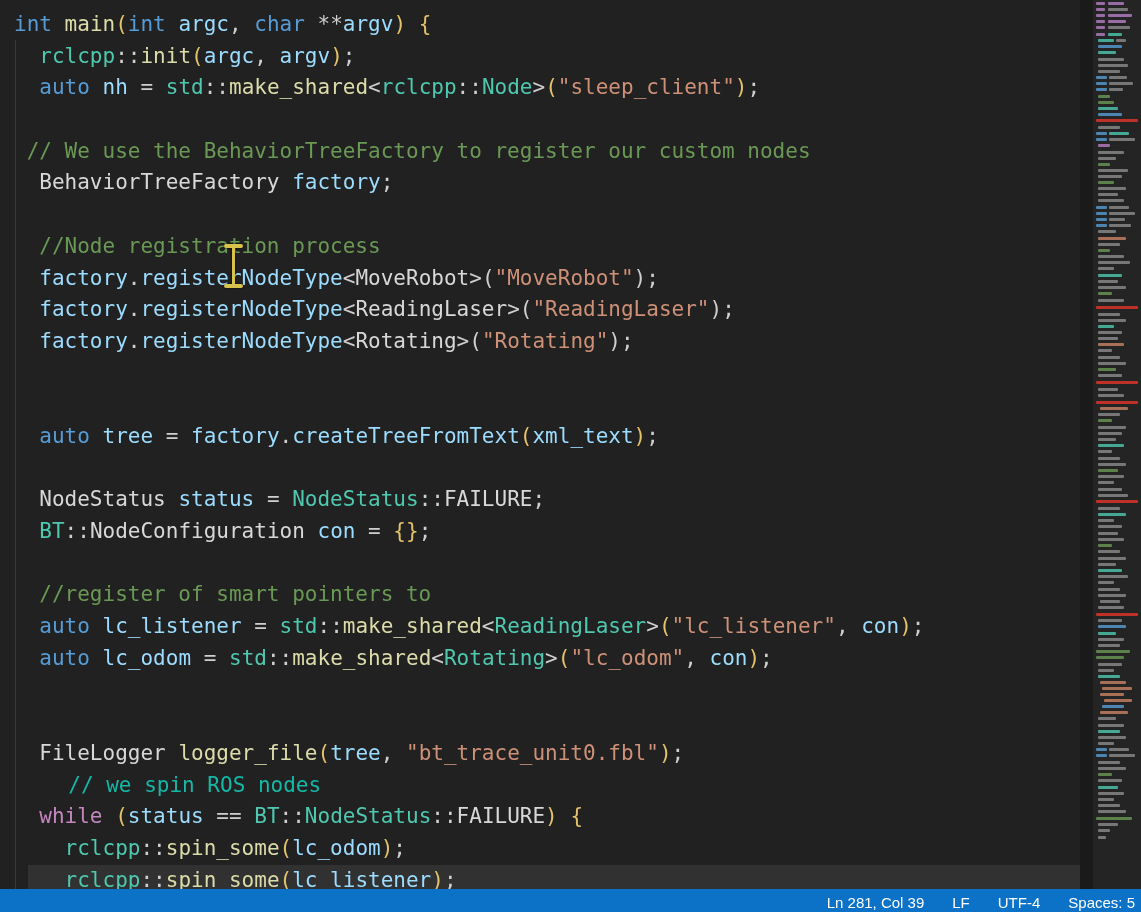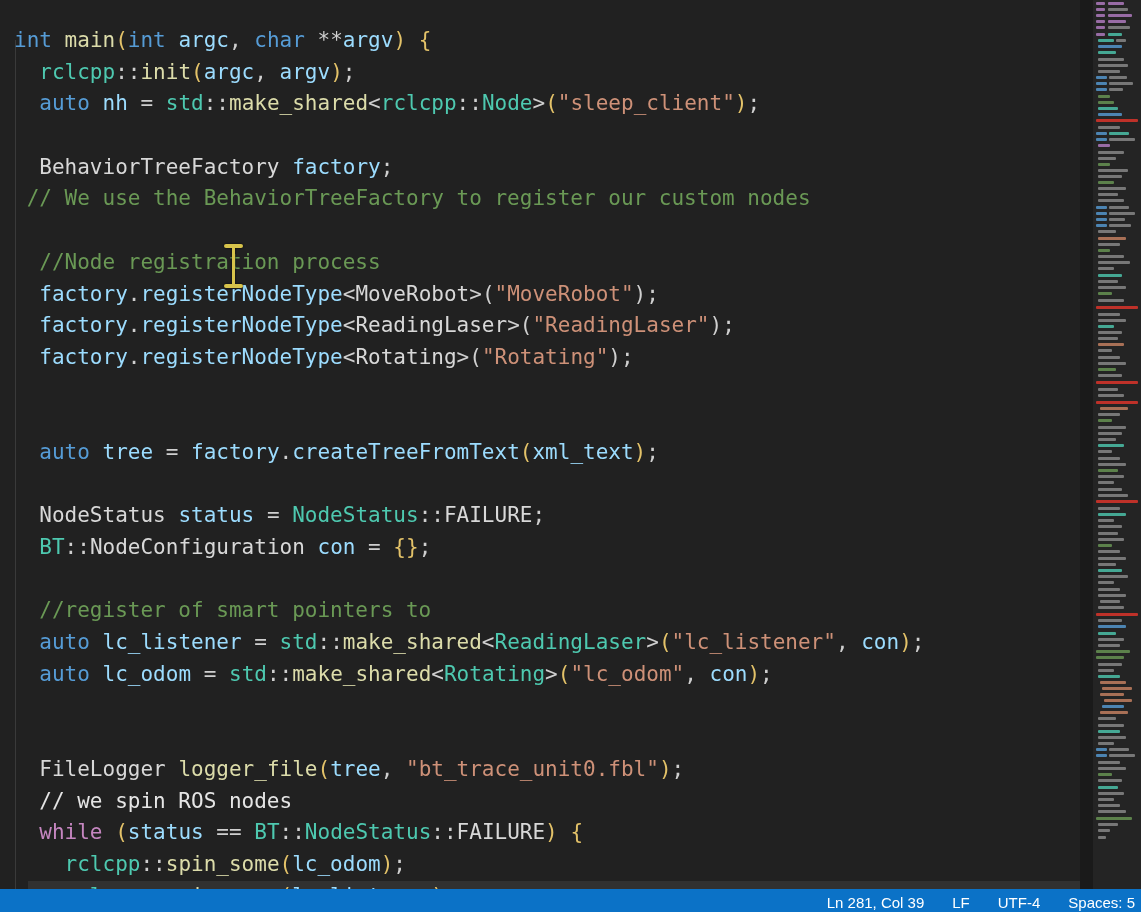--- a/index.html
+++ b/index.html
@@ -3,21 +3,21 @@
 <meta charset="utf-8">
 <style>
   html,body { margin:0; padding:0; background:#000; }
   .screen {
     position:relative; width:1141px; height:912px;
     background:#212121; overflow:hidden;
     font-family:"DejaVu Sans Mono","Liberation Mono",monospace;
   }
   .code-area {
     position:absolute; left:0; top:0; width:1080px; height:889px;
-    padding-top:25px; box-sizing:border-box; overflow:hidden;
+    padding-top:9px; box-sizing:border-box; overflow:hidden;
   }
   .indent-guide {
     position:absolute; left:15px; top:40px; width:1px; height:849px;
     background:#3a3a3a; z-index:0;
   }
   .code-line {
     position:relative; z-index:1;
     height:31.7px; line-height:31.7px; white-space:pre;
     padding-left:14px; font-size:21px; color:#d4d4d4;
   }
@@ -55,41 +55,41 @@
 
 <div class="screen">
 
   <div class="code-area">
     <div class="indent-guide"></div>
 
   <div class="code-line"><span style="color: rgb(86, 156, 214);">int</span><span style="color: rgb(207, 207, 207);"> </span><span style="color: rgb(220, 220, 170);">main</span><span style="color: rgb(227, 194, 105);">(</span><span style="color: rgb(86, 156, 214);">int</span><span style="color: rgb(207, 207, 207);"> </span><span style="color: rgb(156, 220, 254);">argc</span><span style="color: rgb(207, 207, 207);">, </span><span style="color: rgb(86, 156, 214);">char</span><span style="color: rgb(207, 207, 207);"> </span><span style="color: rgb(207, 207, 207);">**</span><span style="color: rgb(156, 220, 254);">argv</span><span style="color: rgb(227, 194, 105);">)</span><span style="color: rgb(207, 207, 207);"> </span><span style="color: rgb(227, 194, 105);">{</span></div>
       <div class="code-line"><span style="color: rgb(207, 207, 207);">  </span><span style="color: rgb(78, 201, 176);">rclcpp</span><span style="color: rgb(207, 207, 207);">::</span><span style="color: rgb(220, 220, 170);">init</span><span style="color: rgb(227, 194, 105);">(</span><span style="color: rgb(156, 220, 254);">argc</span><span style="color: rgb(207, 207, 207);">, </span><span style="color: rgb(156, 220, 254);">argv</span><span style="color: rgb(227, 194, 105);">)</span><span style="color: rgb(207, 207, 207);">;</span></div>
       <div class="code-line"><span style="color: rgb(207, 207, 207);">  </span><span style="color: rgb(86, 156, 214);">auto</span><span style="color: rgb(207, 207, 207);"> </span><span style="color: rgb(156, 220, 254);">nh</span><span style="color: rgb(207, 207, 207);"> = </span><span style="color: rgb(78, 201, 176);">std</span><span style="color: rgb(207, 207, 207);">::</span><span style="color: rgb(220, 220, 170);">make_shared</span><span style="color: rgb(207, 207, 207);">&lt;</span><span style="color: rgb(78, 201, 176);">rclcpp</span><span style="color: rgb(207, 207, 207);">::</span><span style="color: rgb(78, 201, 176);">Node</span><span style="color: rgb(207, 207, 207);">&gt;</span><span style="color: rgb(227, 194, 105);">(</span><span style="color: rgb(206, 145, 120);">"sleep_client"</span><span style="color: rgb(227, 194, 105);">)</span><span style="color: rgb(207, 207, 207);">;</span></div>
       <div class="code-line"></div>
+      <div class="code-line"><span style="color: rgb(207, 207, 207);"> </span><span style="color: rgb(106, 153, 85);">// We use the BehaviorTreeFactory to register our custom nodes</span></div>
       <div class="code-line"><span style="color: rgb(207, 207, 207);">  </span><span style="color: rgb(216, 216, 216);">BehaviorTreeFactory</span><span style="color: rgb(207, 207, 207);"> </span><span style="color: rgb(156, 220, 254);">factory</span><span style="color: rgb(207, 207, 207);">;</span></div>
-      <div class="code-line"><span style="color: rgb(207, 207, 207);"> </span><span style="color: rgb(106, 153, 85);">// We use the BehaviorTreeFactory to register our custom nodes</span></div>
       <div class="code-line"></div>
       <div class="code-line"><span style="color: rgb(207, 207, 207);">  </span><span style="color: rgb(106, 153, 85);">//Node registration process</span></div>
       <div class="code-line"><span style="color: rgb(207, 207, 207);">  </span><span style="color: rgb(156, 220, 254);">factory</span><span style="color: rgb(207, 207, 207);">.</span><span style="color: rgb(156, 220, 254);">registerNodeType</span><span style="color: rgb(207, 207, 207);">&lt;</span><span style="color: rgb(216, 216, 216);">MoveRobot</span><span style="color: rgb(207, 207, 207);">&gt;</span><span style="color: rgb(207, 207, 207);">(</span><span style="color: rgb(206, 145, 120);">"MoveRobot"</span><span style="color: rgb(207, 207, 207);">)</span><span style="color: rgb(207, 207, 207);">;</span></div>
       <div class="code-line"><span style="color: rgb(207, 207, 207);">  </span><span style="color: rgb(156, 220, 254);">factory</span><span style="color: rgb(207, 207, 207);">.</span><span style="color: rgb(156, 220, 254);">registerNodeType</span><span style="color: rgb(207, 207, 207);">&lt;</span><span style="color: rgb(216, 216, 216);">ReadingLaser</span><span style="color: rgb(207, 207, 207);">&gt;</span><span style="color: rgb(207, 207, 207);">(</span><span style="color: rgb(206, 145, 120);">"ReadingLaser"</span><span style="color: rgb(207, 207, 207);">)</span><span style="color: rgb(207, 207, 207);">;</span></div>
       <div class="code-line"><span style="color: rgb(207, 207, 207);">  </span><span style="color: rgb(156, 220, 254);">factory</span><span style="color: rgb(207, 207, 207);">.</span><span style="color: rgb(156, 220, 254);">registerNodeType</span><span style="color: rgb(207, 207, 207);">&lt;</span><span style="color: rgb(216, 216, 216);">Rotating</span><span style="color: rgb(207, 207, 207);">&gt;</span><span style="color: rgb(207, 207, 207);">(</span><span style="color: rgb(206, 145, 120);">"Rotating"</span><span style="color: rgb(207, 207, 207);">)</span><span style="color: rgb(207, 207, 207);">;</span></div>
       <div class="code-line"></div>
       <div class="code-line"><span style="color: rgb(207, 207, 207);">  </span></div>
       <div class="code-line"><span style="color: rgb(207, 207, 207);">  </span><span style="color: rgb(86, 156, 214);">auto</span><span style="color: rgb(207, 207, 207);"> </span><span style="color: rgb(156, 220, 254);">tree</span><span style="color: rgb(207, 207, 207);"> = </span><span style="color: rgb(156, 220, 254);">factory</span><span style="color: rgb(207, 207, 207);">.</span><span style="color: rgb(156, 220, 254);">createTreeFromText</span><span style="color: rgb(227, 194, 105);">(</span><span style="color: rgb(156, 220, 254);">xml_text</span><span style="color: rgb(227, 194, 105);">)</span><span style="color: rgb(207, 207, 207);">;</span></div>
       <div class="code-line"></div>
       <div class="code-line"><span style="color: rgb(207, 207, 207);">  </span><span style="color: rgb(216, 216, 216);">NodeStatus</span><span style="color: rgb(207, 207, 207);"> </span><span style="color: rgb(156, 220, 254);">status</span><span style="color: rgb(207, 207, 207);"> = </span><span style="color: rgb(78, 201, 176);">NodeStatus</span><span style="color: rgb(207, 207, 207);">::</span><span style="color: rgb(216, 216, 216);">FAILURE</span><span style="color: rgb(207, 207, 207);">;</span></div>
       <div class="code-line"><span style="color: rgb(207, 207, 207);">  </span><span style="color: rgb(78, 201, 176);">BT</span><span style="color: rgb(207, 207, 207);">::</span><span style="color: rgb(216, 216, 216);">NodeConfiguration</span><span style="color: rgb(207, 207, 207);"> </span><span style="color: rgb(156, 220, 254);">con</span><span style="color: rgb(207, 207, 207);"> = </span><span style="color: rgb(227, 194, 105);">{}</span><span style="color: rgb(207, 207, 207);">;</span></div>
       <div class="code-line"></div>
       <div class="code-line"><span style="color: rgb(207, 207, 207);">  </span><span style="color: rgb(106, 153, 85);">//register of smart pointers to</span></div>
       <div class="code-line"><span style="color: rgb(207, 207, 207);">  </span><span style="color: rgb(86, 156, 214);">auto</span><span style="color: rgb(207, 207, 207);"> </span><span style="color: rgb(156, 220, 254);">lc_listener</span><span style="color: rgb(207, 207, 207);"> = </span><span style="color: rgb(78, 201, 176);">std</span><span style="color: rgb(207, 207, 207);">::</span><span style="color: rgb(220, 220, 170);">make_shared</span><span style="color: rgb(207, 207, 207);">&lt;</span><span style="color: rgb(78, 201, 176);">ReadingLaser</span><span style="color: rgb(207, 207, 207);">&gt;</span><span style="color: rgb(227, 194, 105);">(</span><span style="color: rgb(206, 145, 120);">"lc_listener"</span><span style="color: rgb(207, 207, 207);">, </span><span style="color: rgb(156, 220, 254);">con</span><span style="color: rgb(227, 194, 105);">)</span><span style="color: rgb(207, 207, 207);">;</span></div>
       <div class="code-line"><span style="color: rgb(207, 207, 207);">  </span><span style="color: rgb(86, 156, 214);">auto</span><span style="color: rgb(207, 207, 207);"> </span><span style="color: rgb(156, 220, 254);">lc_odom</span><span style="color: rgb(207, 207, 207);"> = </span><span style="color: rgb(78, 201, 176);">std</span><span style="color: rgb(207, 207, 207);">::</span><span style="color: rgb(220, 220, 170);">make_shared</span><span style="color: rgb(207, 207, 207);">&lt;</span><span style="color: rgb(78, 201, 176);">Rotating</span><span style="color: rgb(207, 207, 207);">&gt;</span><span style="color: rgb(227, 194, 105);">(</span><span style="color: rgb(206, 145, 120);">"lc_odom"</span><span style="color: rgb(207, 207, 207);">, </span><span style="color: rgb(156, 220, 254);">con</span><span style="color: rgb(227, 194, 105);">)</span><span style="color: rgb(207, 207, 207);">;</span></div>
       <div class="code-line"></div>
       <div class="code-line"><span style="color: rgb(207, 207, 207);">  </span></div>
       <div class="code-line"><span style="color: rgb(207, 207, 207);">  </span><span style="color: rgb(216, 216, 216);">FileLogger</span><span style="color: rgb(207, 207, 207);"> </span><span style="color: rgb(220, 220, 170);">logger_file</span><span style="color: rgb(227, 194, 105);">(</span><span style="color: rgb(156, 220, 254);">tree</span><span style="color: rgb(207, 207, 207);">, </span><span style="color: rgb(206, 145, 120);">"bt_trace_unit0.fbl"</span><span style="color: rgb(227, 194, 105);">)</span><span style="color: rgb(207, 207, 207);">;</span></div>
-      <div class="code-line"><span style="color: rgb(207, 207, 207);">  </span><span style="color: #e5e5e5;">// we spin ROS nodes</span></div>
+      <div class="code-line"><span style="color: rgb(207, 207, 207);">  </span><span style="color: #14b8a6; margin-left: 29px;">// we spin ROS nodes</span></div>
       <div class="code-line"><span style="color: rgb(207, 207, 207);">  </span><span style="color: rgb(197, 134, 192);">while</span><span style="color: rgb(207, 207, 207);"> </span><span style="color: rgb(227, 194, 105);">(</span><span style="color: rgb(156, 220, 254);">status</span><span style="color: rgb(207, 207, 207);"> == </span><span style="color: rgb(78, 201, 176);">BT</span><span style="color: rgb(207, 207, 207);">::</span><span style="color: rgb(78, 201, 176);">NodeStatus</span><span style="color: rgb(207, 207, 207);">::</span><span style="color: rgb(216, 216, 216);">FAILURE</span><span style="color: rgb(227, 194, 105);">)</span><span style="color: rgb(207, 207, 207);"> </span><span style="color: rgb(227, 194, 105);">{</span></div>
       <div class="code-line"><span style="color: rgb(207, 207, 207);">    </span><span style="color: rgb(78, 201, 176);">rclcpp</span><span style="color: rgb(207, 207, 207);">::</span><span style="color: rgb(220, 220, 170);">spin_some</span><span style="color: rgb(227, 194, 105);">(</span><span style="color: rgb(156, 220, 254);">lc_odom</span><span style="color: rgb(227, 194, 105);">)</span><span style="color: rgb(207, 207, 207);">;</span></div>
       <div class="code-line hl"><span style="color: rgb(207, 207, 207);">    </span><span style="color: rgb(78, 201, 176);">rclcpp</span><span style="color: rgb(207, 207, 207);">::</span><span style="color: rgb(220, 220, 170);">spin_some</span><span style="color: rgb(227, 194, 105);">(</span><span style="color: rgb(156, 220, 254);">lc_listener</span><span style="color: rgb(227, 194, 105);">)</span><span style="color: rgb(207, 207, 207);">;</span></div>
     </div>
 
   <div class="minimap-divider"></div>
 
   <div class="minimap">
 
   <div class="minimap-mark" style="left: 3px; top: 2px; width: 9px; background: rgb(181, 126, 197);"></div>

